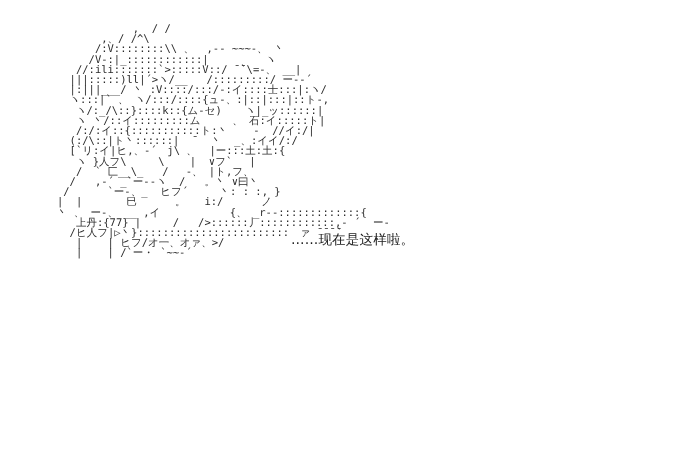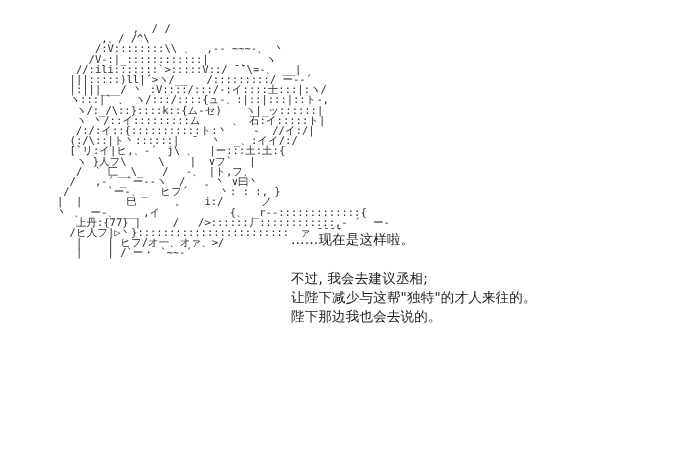--- a/index.html
+++ b/index.html
@@ -99,24 +99,19 @@
       |    | /`ー・ `~~-´</pre>
 
   <div id="dialogue" style="color: rgb(26, 26, 26); margin-top: 36px;">
 
     <div class="para">
       <div class="line">……现在是这样啦。</div>
     </div>
 
     <div class="para-gap-1"></div>
 
-    <div class="para">
-      <div class="line">不过, 我会去建议丞相;</div>
-      <div class="line">让陛下减少与这帮"独特"的才人来往的。</div>
-      <div class="line">陛下那边我也会去说的。</div>
-    </div>
 
     <div class="para-gap-2"></div>
 
 
   </div>
 
 </div>
 
 </body></html>

